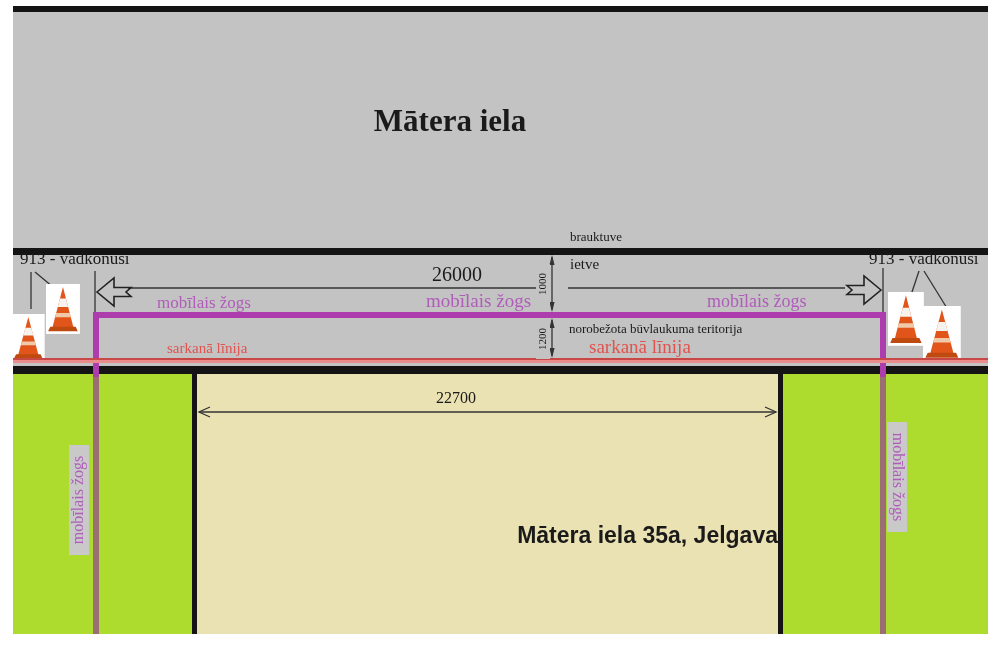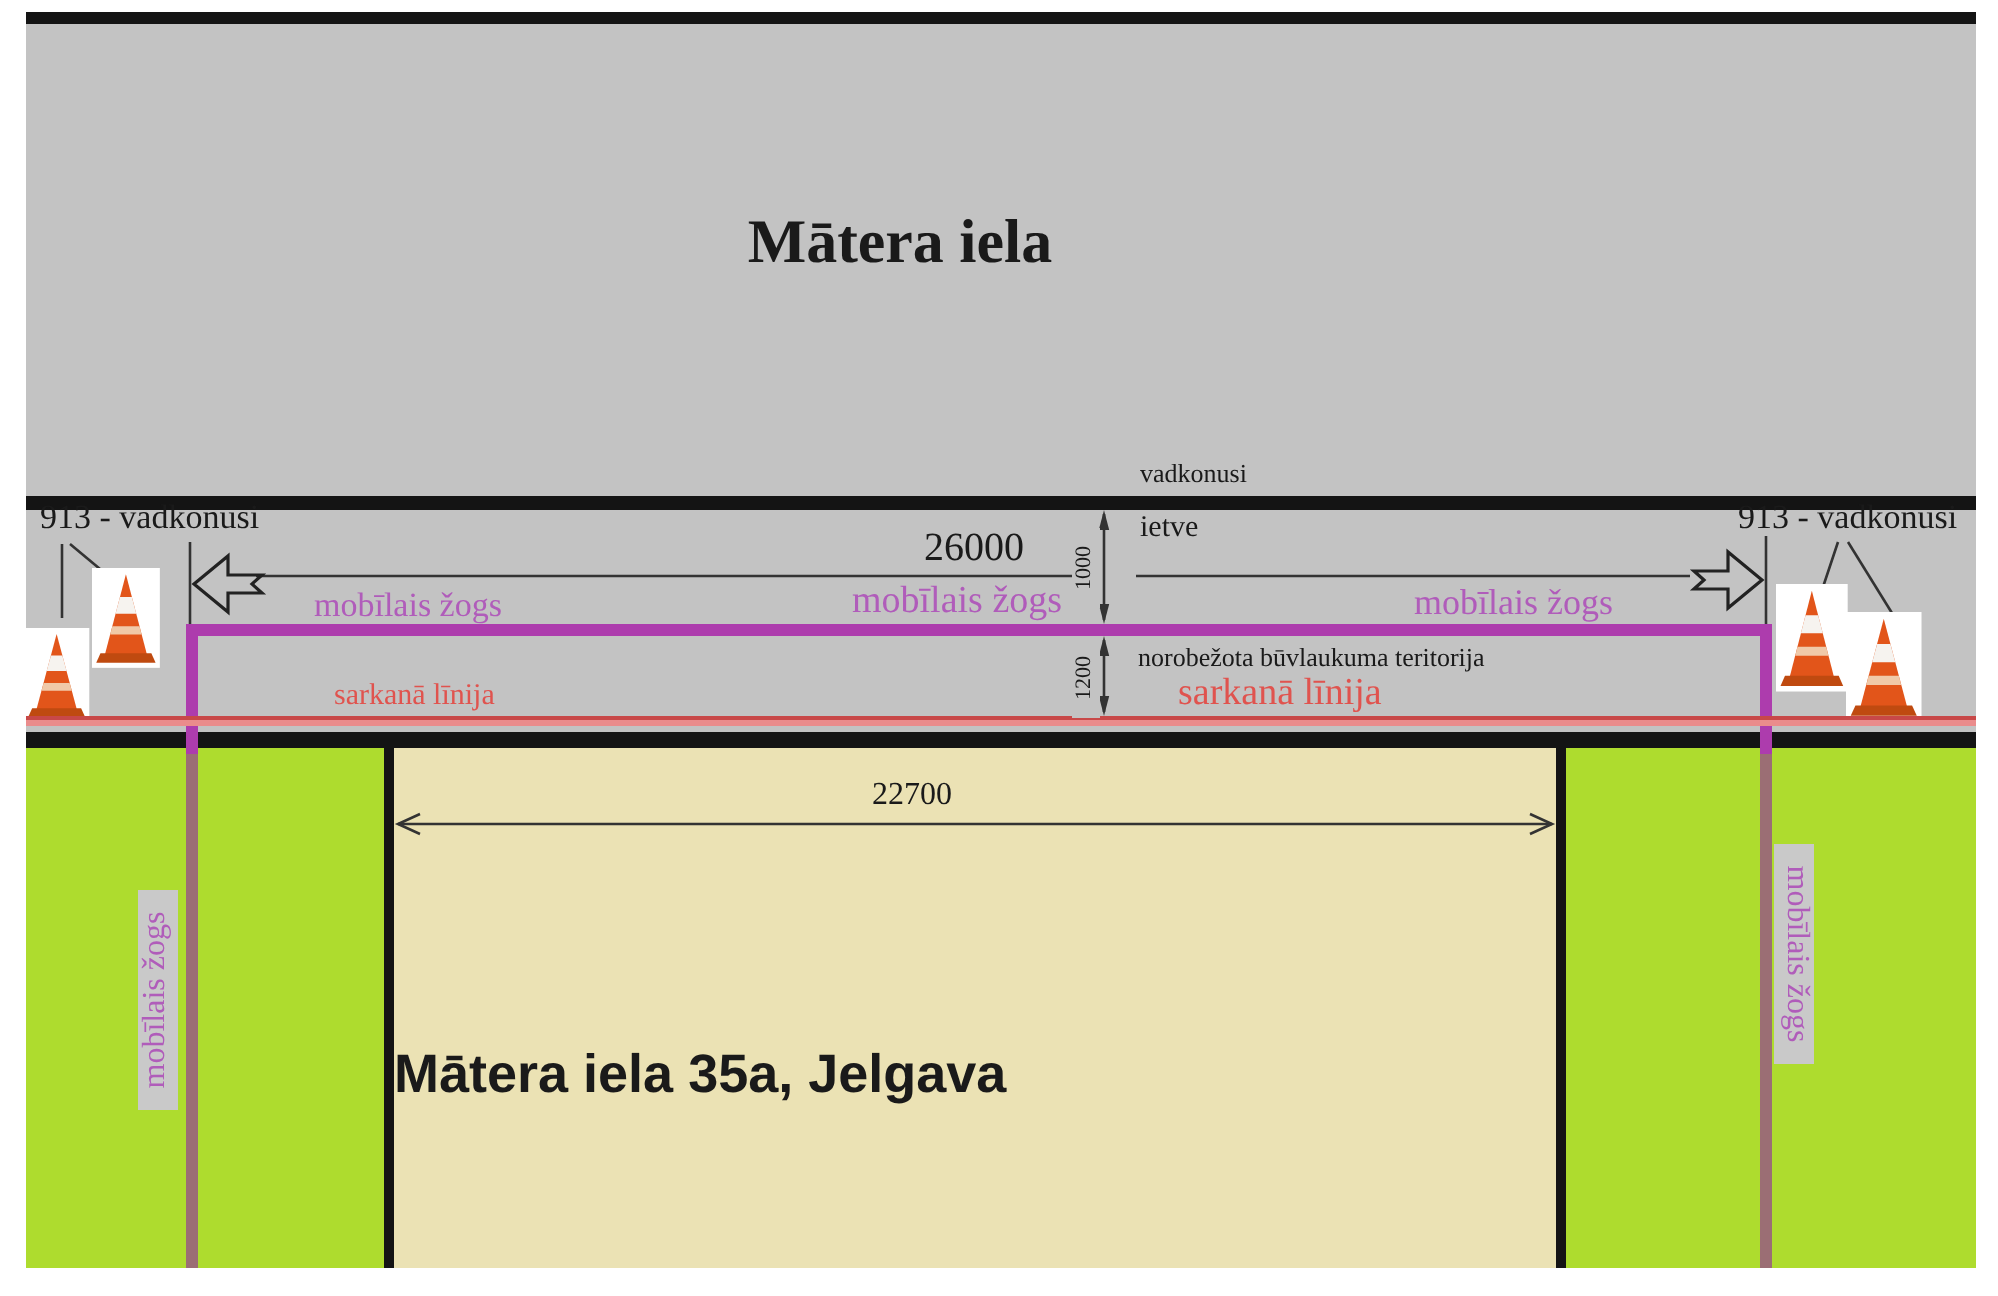--- a/index.html
+++ b/index.html
@@ -24,34 +24,34 @@
   #fence-vert-right-upper{left:880px;top:312px;width:6px;height:65px;}
   #fence-vert-left-lower{left:93px;top:377px;width:6px;height:257px;background:#9b6e74;z-index:2;}
   #fence-vert-right-lower{left:880px;top:377px;width:6px;height:257px;background:#9b6e74;z-index:2;}
   #red-line{left:13px;top:358px;width:975px;height:5px;z-index:5;
             background:linear-gradient(#c84848 0 40%,#ea8c8c 40% 100%);}
   
   #linework{left:0;top:0;width:999px;height:648px;z-index:3;pointer-events:none;}
   
   .lbl{position:absolute;color:#1a1a1a;white-space:nowrap;z-index:6;line-height:1.1;}
   #street-title{left:250px;top:104px;width:400px;text-align:center;font-size:31px;font-weight:700;}
-  #building-label{left:197px;top:523px;width:581px;text-align:left;font-size:27px;font-weight:700;
+  #building-label{left:197px;top:523px;width:581px;text-align:right;font-size:23px;font-weight:700;
                   font-family:"Liberation Sans","DejaVu Sans",sans-serif;}
   #roadway-label{left:570px;top:230px;font-size:13px;}
   #sidewalk-label{left:570px;top:256px;font-size:15px;}
   #zone-label{left:569px;top:322px;font-size:13px;}
   #redline-label-center{left:589px;top:337px;font-size:19px;color:#e0534e;}
   #redline-label-left{left:167px;top:340px;font-size:15px;color:#e0534e;}
   .fence-lbl{color:#b05cba;}
   #fence-label-left{left:157px;top:294px;font-size:17px;}
   #fence-label-center{left:426px;top:291px;font-size:19px;}
   #fence-label-right{left:707px;top:292px;font-size:18px;}
   #cones-label-left{left:20px;top:250px;font-size:17px;}
   #cones-label-right{left:869px;top:250px;font-size:17px;}
-  #dim-26000{left:432px;top:263px;width:80px;text-align:right;font-size:20px;}
+  #dim-26000{left:432px;top:263px;width:80px;text-align:left;font-size:20px;}
   #dim-22700{left:436px;top:389px;width:80px;font-size:16px;}
   .vdim{width:40px;height:14px;text-align:center;font-size:11px;background:#c3c3c3;}
   #dim-1000{left:523px;top:277px;transform:rotate(-90deg);}
   #dim-1200{left:523px;top:332px;transform:rotate(-90deg);}
   .vfence{width:110px;height:20px;text-align:center;font-size:16px;background:#c9c9c9;color:#b05cba;}
   #fence-label-vert-left{left:24px;top:490px;transform:rotate(-90deg);}
   #fence-label-vert-right{left:842px;top:467px;transform:rotate(90deg);}
 </style>
 </head>
 <body>
@@ -123,21 +123,21 @@
 
     <use href="#cone" transform="translate(46,284) scale(1.06,1.04)"></use>
     <use href="#cone" transform="translate(12,314) scale(1.02,0.98)"></use>
     <use href="#cone" transform="translate(888,292) scale(1.12,1.12)"></use>
     <use href="#cone" transform="translate(923,306) scale(1.18,1.14)"></use>
   </svg>
 
   <div class="abs" id="red-line"></div>
 
   <div class="lbl" id="street-title">Mātera iela</div>
-  <div class="lbl" id="roadway-label">vadkonusi</div>
+  <div class="lbl" id="roadway-label">brauktuve</div>
   <div class="lbl" id="sidewalk-label">ietve</div>
   <div class="lbl" id="zone-label">norobežota būvlaukuma teritorija</div>
   <div class="lbl" id="redline-label-center">sarkanā līnija</div>
   <div class="lbl" id="redline-label-left">sarkanā līnija</div>
   <div class="lbl fence-lbl" id="fence-label-left">mobīlais žogs</div>
   <div class="lbl fence-lbl" id="fence-label-center">mobīlais žogs</div>
   <div class="lbl fence-lbl" id="fence-label-right">mobīlais žogs</div>
   <div class="lbl vfence" id="fence-label-vert-left">mobīlais žogs</div>
   <div class="lbl vfence" id="fence-label-vert-right">mobīlais žogs</div>
   <div class="lbl" id="cones-label-left">913 - vadkonusi</div>

